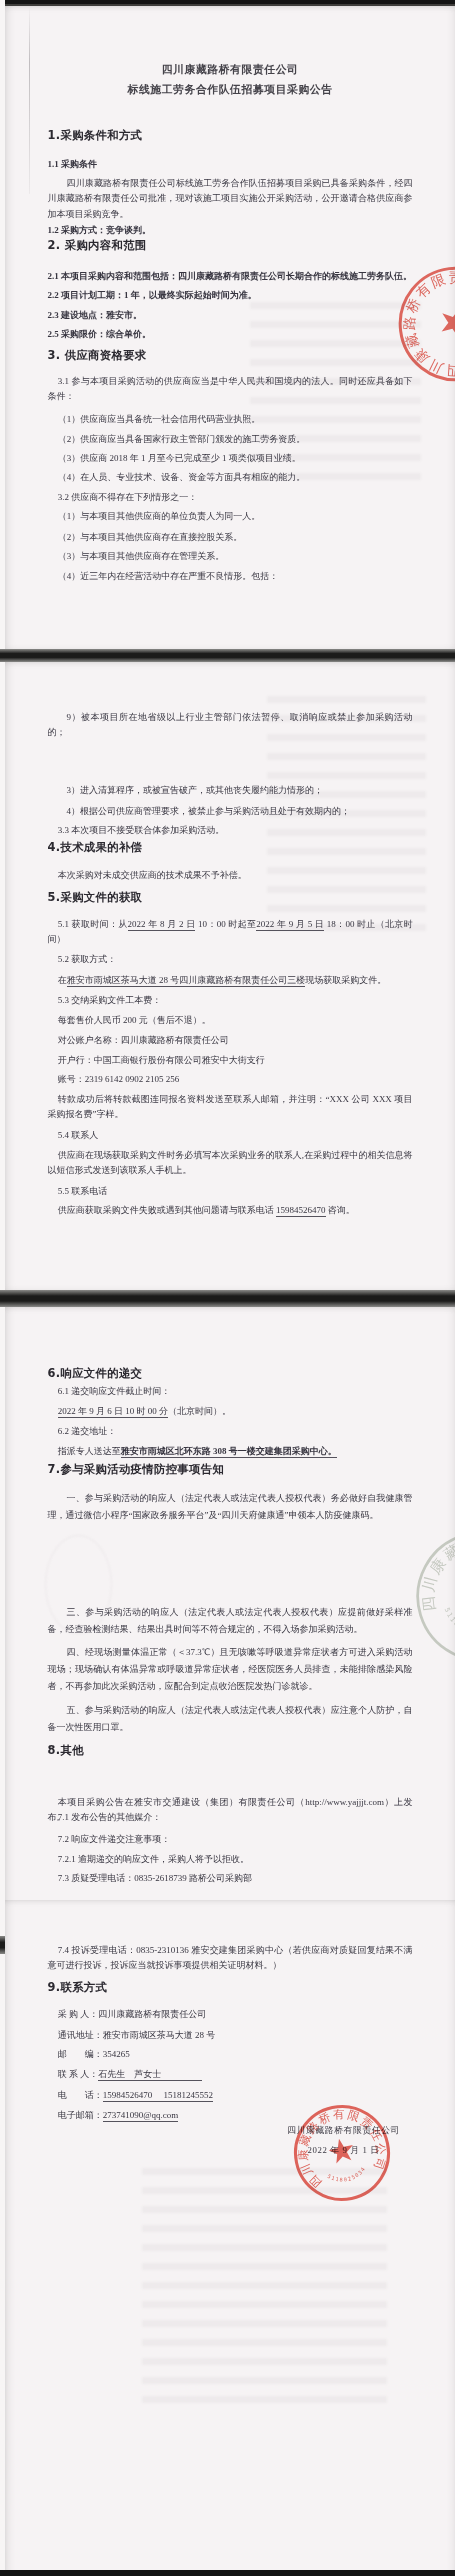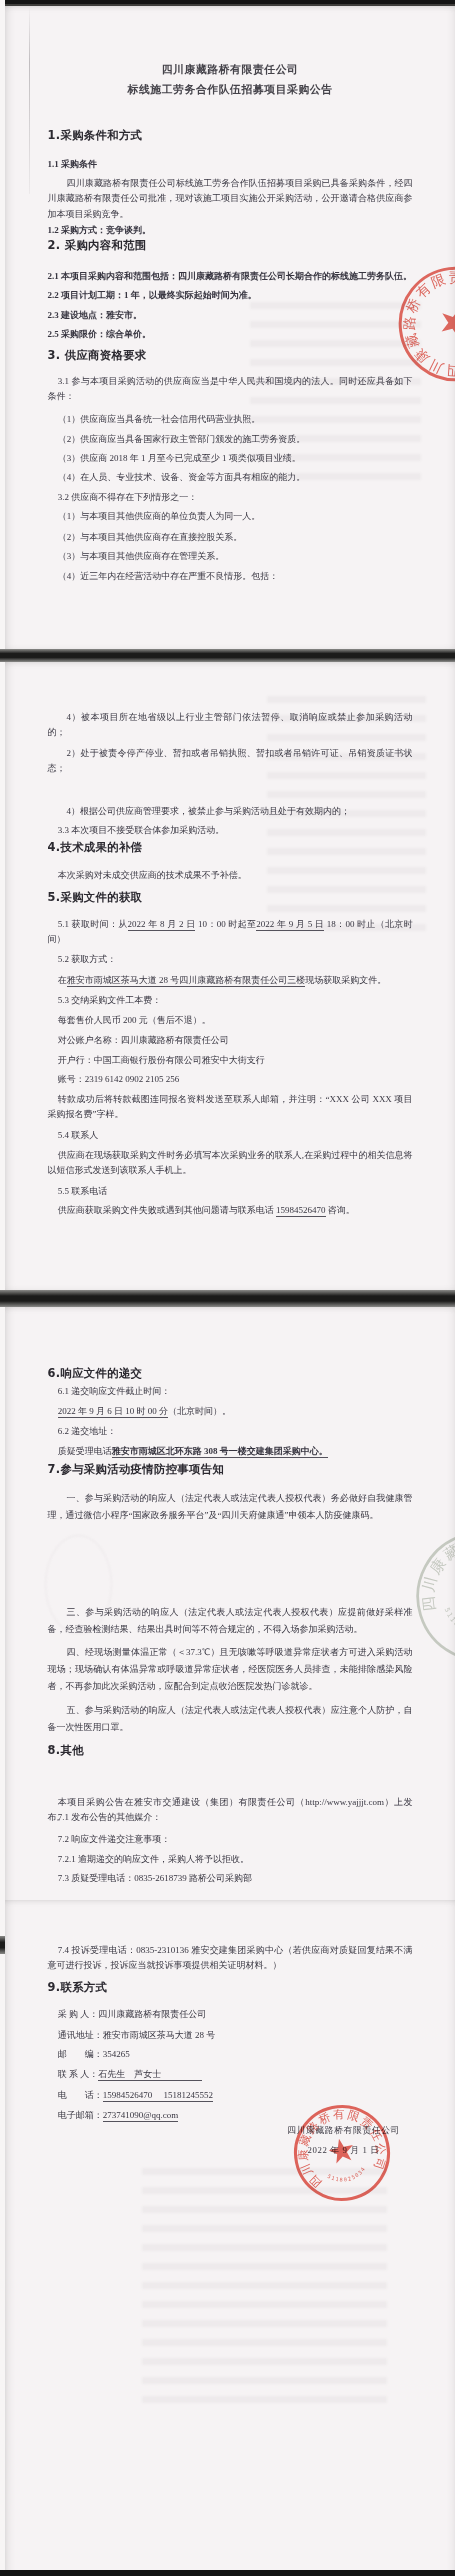--- a/index.html
+++ b/index.html
@@ -97,22 +97,22 @@
       </defs>
     <text font-size="10.5" fill="#e2574c" letter-spacing="2.5" font-family="DejaVu Sans Mono, monospace">
       <textPath href="#arcAb">5118025034105</textPath>
     </text>
   </svg>
 </div>
 
 <div class="page" id="page2">
   <div class="smudge" style="left:262px;top:34px;width:159px;height:239px;"></div>
 
-  <div class="t i2" style="top:48px;">4）被本项目所在地省级以上行业主管部门依法暂停、取消响应或禁止参加采购活动的；</div>
-  <div class="t i2" style="top:84px;">2）处于被责令停产停业、暂扣或者吊销执照、暂扣或者吊销许可证、吊销资质证书状态；</div>
+  <div class="t i2" style="top:48px;">9）被本项目所在地省级以上行业主管部门依法暂停、取消响应或禁止参加采购活动的；</div>
+  <div class="t i2" style="top:121px;">3）进入清算程序，或被宣告破产，或其他丧失履约能力情形的；</div>
   <div class="t i2" style="top:142px;">4）根据公司供应商管理要求，被禁止参与采购活动且处于有效期内的；</div>
   <div class="t i1" style="top:161px;">3.3 本次项目不接受联合体参加采购活动。</div>
 
   <div class="h" style="top:178px;">4.技术成果的补偿</div>
   <div class="t i1" style="top:206px;">本次采购对未成交供应商的技术成果不予补偿。</div>
 
   <div class="h" style="top:228px;">5.采购文件的获取</div>
   <div class="t i1" style="top:255px;"><span>5.1 获取时间：从</span><span class="u">2022 年 8 月 2 日</span><span> 10：00 时起至</span><span class="u">2022 年 9 月 5 日</span><span> 18：00 时止（北京时间）</span></div>
   <div class="t i1" style="top:290px;">5.2 获取方式：</div>
   <div class="t i1" style="top:311px;"><span>在</span><span class="u">雅安市雨城区茶马大道 28 号四川康藏路桥有限责任公司三楼</span><span>现场获取采购文件。</span></div>
@@ -128,21 +128,21 @@
   <div class="t i1" style="top:541px;"><span>供应商获取采购文件失败或遇到其他问题请与联系电话 </span><span class="u">15984526470</span><span> 咨询。</span></div>
 </div>
 
 <div class="page" id="page3">
   <div class="ghost-ring" style="left:40px;top:228px;width:65px;height:97px;"></div>
 
   <div class="h" style="top:59px;">6.响应文件的递交</div>
   <div class="t i1" style="top:77px;">6.1 递交响应文件截止时间：</div>
   <div class="t i1" style="top:97px;"><span class="u">2022 年 9 月 6 日 10 时 00 分</span><span>（北京时间）。</span></div>
   <div class="t i1" style="top:117px;">6.2 递交地址：</div>
-  <div class="t i1" style="top:137px;"><span>质疑受理电话</span><span class="u b">雅安市雨城区北环东路 308 号一楼交建集团采购中心。</span></div>
+  <div class="t i1" style="top:137px;"><span>指派专人送达至</span><span class="u b">雅安市雨城区北环东路 308 号一楼交建集团采购中心。</span></div>
 
   <div class="h" style="top:155px;">7.参与采购活动疫情防控事项告知</div>
   <div class="t i2 lh29" style="top:183px;">一、参与采购活动的响应人（法定代表人或法定代表人授权代表）务必做好自我健康管理，通过微信小程序“国家政务服务平台”及“四川天府健康通”申领本人防疫健康码。</div>
   <div class="t i2 lh29" style="top:297px;">三、参与采购活动的响应人（法定代表人或法定代表人授权代表）应提前做好采样准备，经查验检测结果、结果出具时间等不符合规定的，不得入场参加采购活动。</div>
   <div class="t i2 lh29" style="top:337px;">四、经现场测量体温正常（＜37.3℃）且无咳嗽等呼吸道异常症状者方可进入采购活动现场；现场确认有体温异常或呼吸道异常症状者，经医院医务人员排查，未能排除感染风险者，不再参加此次采购活动，应配合到定点收治医院发热门诊就诊。</div>
   <div class="t i2 lh29" style="top:395px;">五、参与采购活动的响应人（法定代表人或法定代表人授权代表）应注意个人防护，自备一次性医用口罩。</div>
 
   <div class="h" style="top:436px;">8.其他</div>
   <div class="t i1" style="top:468px;margin-top:35px;">7.1 发布公告的其他媒介：</div>
   <div class="t i1" style="top:488px;">本项目采购公告在雅安市交通建设（集团）有限责任公司（http://www.yajjjt.com）上发布。</div>

